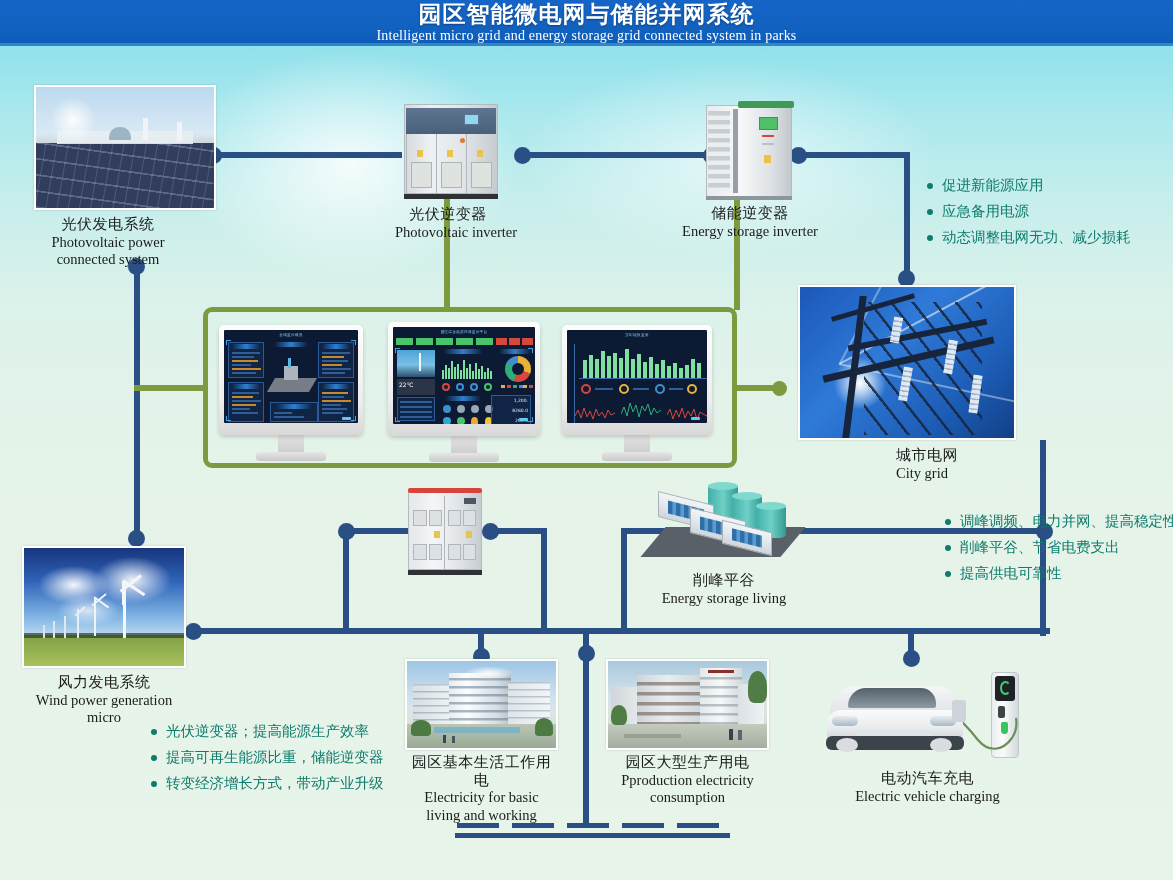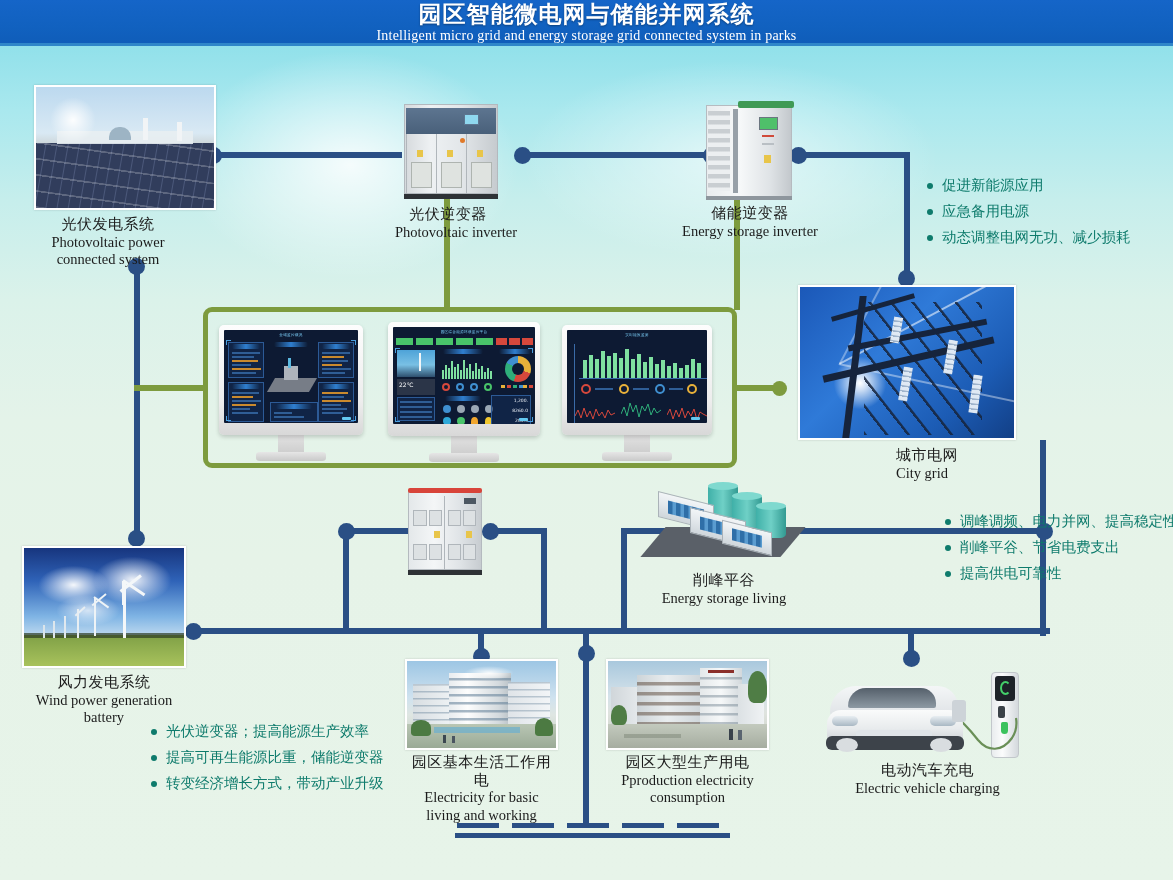--- a/index.html
+++ b/index.html
@@ -570,21 +570,21 @@
       <div style="position:absolute;left:44%;top:41%;width:18px;height:2px;background:#eef3f6;transform:rotate(36deg);transform-origin:0 50%;"></div>
       <div style="position:absolute;left:33%;top:52%;width:2px;height:24%;background:#e8eef2;"></div>
       <div style="position:absolute;left:30%;top:49%;width:13px;height:2px;background:#e8eef2;transform:rotate(-42deg);transform-origin:100% 50%;"></div>
       <div style="position:absolute;left:25%;top:58%;width:2px;height:18%;background:#e0e8ee;"></div>
       <div style="position:absolute;left:18%;top:62%;width:2px;height:14%;background:#dde6ec;"></div>
       <div style="position:absolute;left:12%;top:65%;width:2px;height:11%;background:#dae4ea;"></div>
     </div>
     <div class="cap" style="margin-top:6px;width:190px;margin-left:-13px;">
       <span class="cn">风力发电系统</span>
       <span class="en">Wind power generation</span>
-      <span class="en">battery</span>
+      <span class="en">micro</span>
     </div>
   </div>
 
   <ul class="bullets" style="left:150px;top:718px;">
     <li>光伏逆变器；提高能源生产效率</li>
     <li>提高可再生能源比重，储能逆变器</li>
     <li>转变经济增长方式，带动产业升级</li>
   </ul>
 
   <div class="node" style="left:405px;top:659px;width:153px;">
@@ -652,19 +652,19 @@
       <div style="position:absolute;left:22px;top:18px;width:88px;height:20px;background:linear-gradient(to bottom,#55606b,#8d99a3);border-radius:26px 22px 3px 3px;"></div>
       <div style="position:absolute;left:1px;top:40px;width:136px;height:34px;background:linear-gradient(to bottom,#fafbfb 0%,#e8ebed 55%,#c9ced2 100%);border-radius:14px 14px 8px 8px;"></div>
       <div style="position:absolute;left:6px;top:46px;width:26px;height:10px;background:linear-gradient(to bottom,#e8eef2,#a9b8c4);border-radius:7px;"></div>
       <div style="position:absolute;left:104px;top:46px;width:26px;height:10px;background:linear-gradient(to bottom,#e8eef2,#a9b8c4);border-radius:7px;"></div>
       <div style="position:absolute;left:30px;top:60px;width:76px;height:9px;background:#dfe4e8;border-radius:4px;"></div>
       <div style="position:absolute;left:0px;top:66px;width:138px;height:14px;background:#3d434a;border-radius:6px;"></div>
       <div style="position:absolute;left:10px;top:68px;width:22px;height:14px;background:#d9dde0;border-radius:50%;"></div>
       <div style="position:absolute;left:104px;top:68px;width:22px;height:14px;background:#d9dde0;border-radius:50%;"></div>
       <div style="position:absolute;left:126px;top:30px;width:14px;height:22px;background:#cdd3d8;border-radius:3px;"></div>
     </div>
-    <div class="cap" style="margin-top:2px;width:215px;margin-left:-6px;">
+    <div class="cap" style="margin-top:10px;width:215px;margin-left:-6px;">
       <span class="cn">电动汽车充电</span>
       <span class="en">Electric vehicle charging</span>
     </div>
   </div>
 
 </div>
 
 </body></html>

